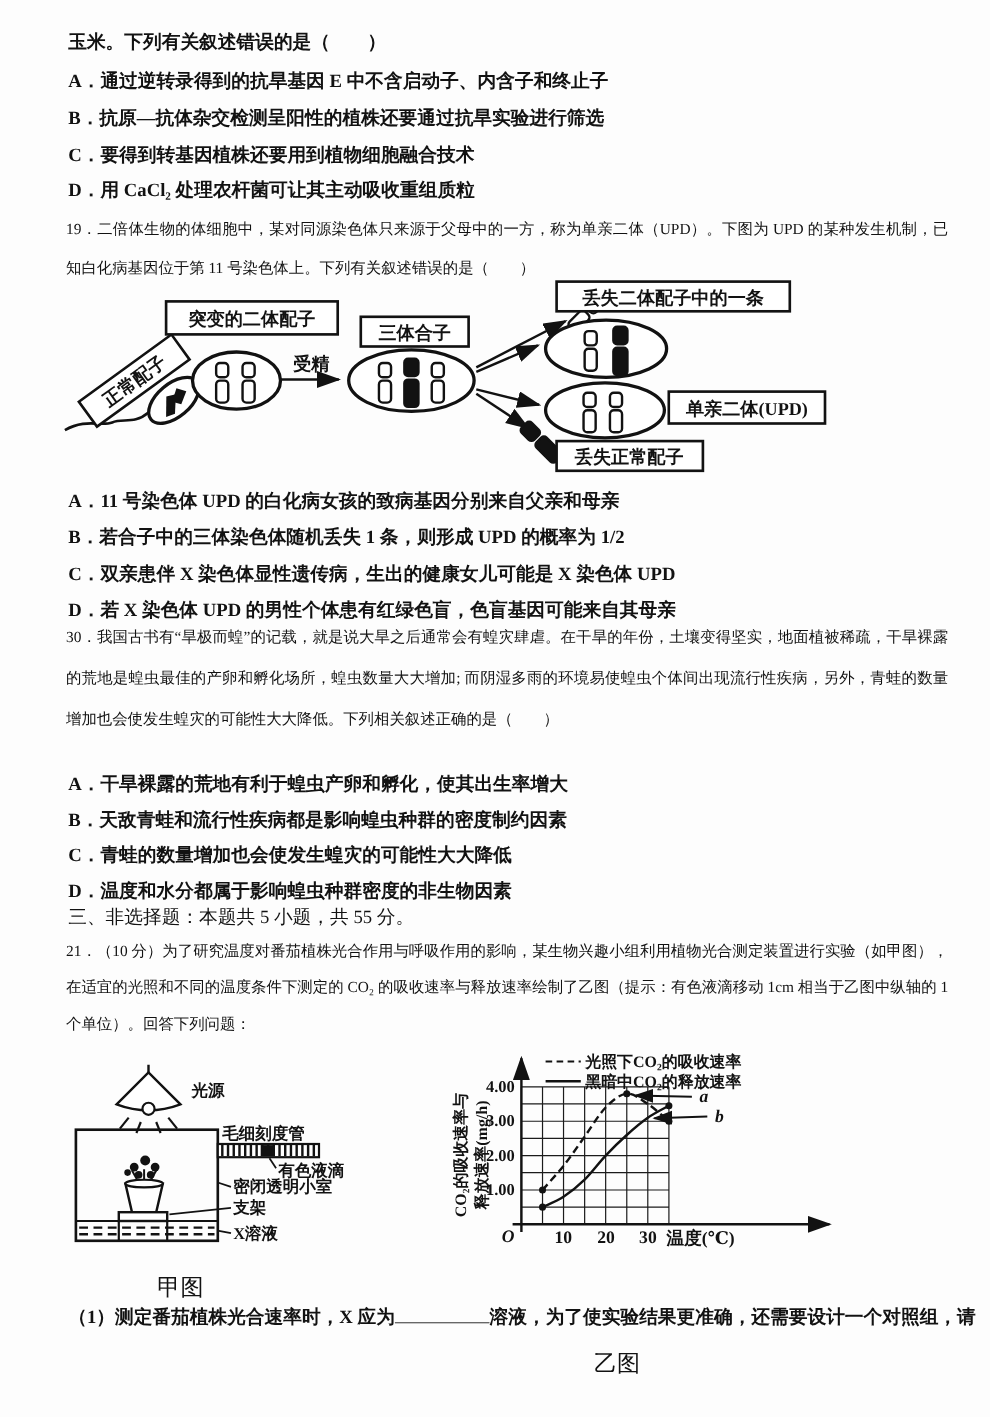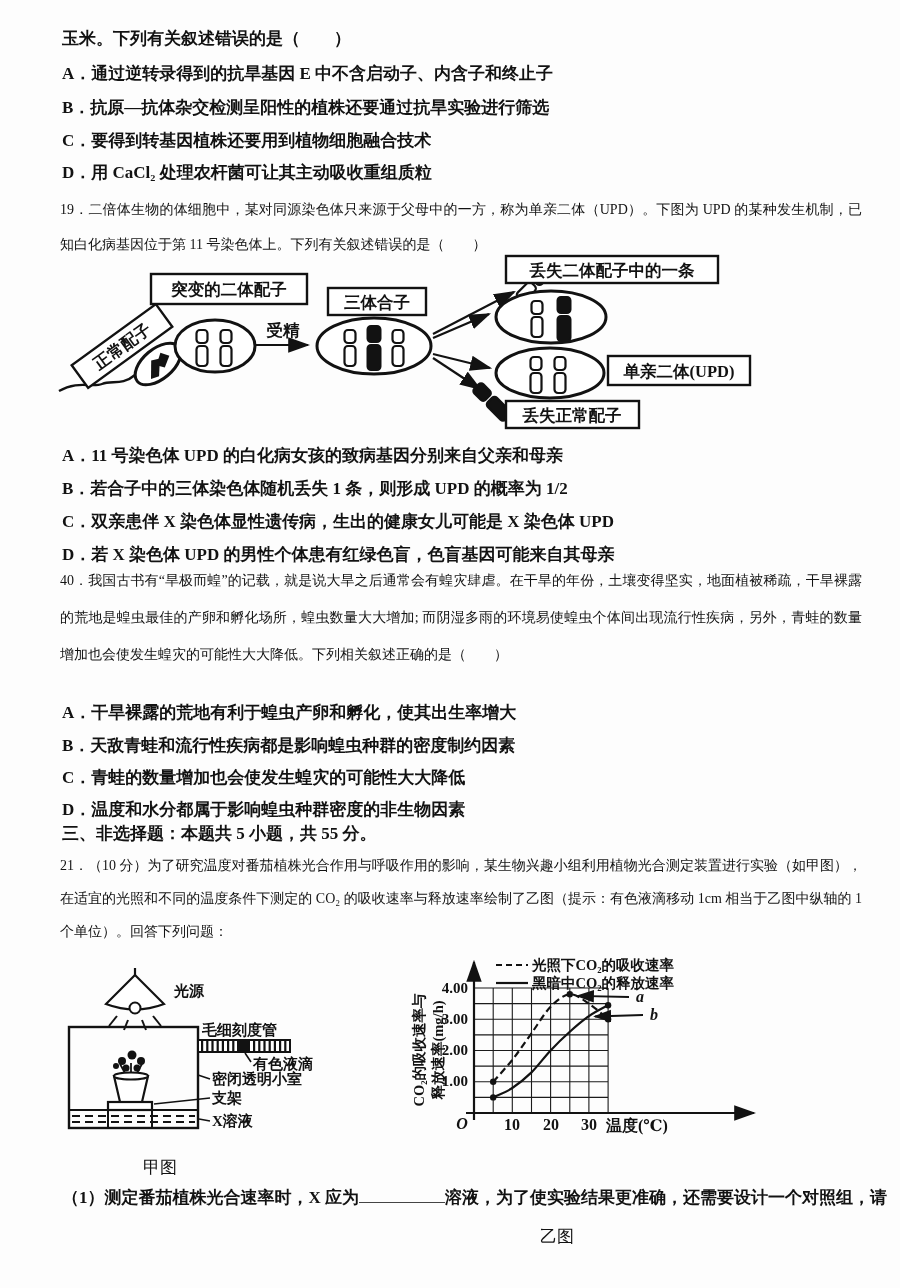--- a/index.html
+++ b/index.html
@@ -1,21 +1,21 @@
 <!DOCTYPE html>
 <html><head>
 <meta charset="utf-8">
 <style>
   html,body{margin:0;padding:0}
   body{width:900px;height:1288px;background:#fdfdfd;position:relative;overflow:hidden;
        font-family:"Liberation Serif","DejaVu Serif",serif;color:#121212;}
   .line{position:absolute;left:62px;font-size:17px;white-space:nowrap;font-weight:bold;}
   .block{position:absolute;left:60px;width:802px;font-size:14px;text-align:justify;}
-  .bold{font-weight:bold;}
-  .caption{position:absolute;font-size:17px;text-align:center;}
+  .bold{font-weight:normal;}
+  .caption{position:absolute;font-size:21px;text-align:center;}
   .blank{display:inline-block;width:86px;height:15px;border-bottom:1.6px solid #444;}
   svg{position:absolute;}
   svg text{font-family:"Liberation Serif","DejaVu Serif",serif;fill:#121212;}
   .dlab{font-size:16.5px;font-weight:bold;}
   .dlab2{font-size:15px;font-weight:bold;}
   .alab{font-size:14.5px;font-weight:bold;}
   .tick{font-size:15px;font-weight:bold;}
   .tickx{font-size:16px;font-weight:bold;}
 </style>
 </head>
@@ -94,21 +94,21 @@
   <text x="623" y="125" text-anchor="middle" class="dlab">单亲二体(UPD)</text>
   <rect x="450" y="149" width="133" height="27" fill="#fff" stroke="#121212" stroke-width="2.4"></rect>
   <text x="516" y="169" text-anchor="middle" class="dlab">丢失正常配子</text>
 </svg>
 
 <div class="line" style="top:444px">A．11 号染色体 UPD 的白化病女孩的致病基因分别来自父亲和母亲</div>
 <div class="line" style="top:477px">B．若合子中的三体染色体随机丢失 1 条，则形成 UPD 的概率为 1/2</div>
 <div class="line" style="top:510px">C．双亲患伴 X 染色体显性遗传病，生出的健康女儿可能是 X 染色体 UPD</div>
 <div class="line" style="top:543px">D．若 X 染色体 UPD 的男性个体患有红绿色盲，色盲基因可能来自其母亲</div>
 
-<div class="block" style="top:562px;line-height:37px">40．我国古书有“旱极而蝗”的记载，就是说大旱之后通常会有蝗灾肆虐。在干旱的年份，土壤变得坚实，地面植被稀疏，干旱裸露的荒地是蝗虫最佳的产卵和孵化场所，蝗虫数量大大增加; 而阴湿多雨的环境易使蝗虫个体间出现流行性疾病，另外，青蛙的数量增加也会使发生蝗灾的可能性大大降低。下列相关叙述正确的是（　　）</div>
+<div class="block" style="top:562px;line-height:37px">30．我国古书有“旱极而蝗”的记载，就是说大旱之后通常会有蝗灾肆虐。在干旱的年份，土壤变得坚实，地面植被稀疏，干旱裸露的荒地是蝗虫最佳的产卵和孵化场所，蝗虫数量大大增加; 而阴湿多雨的环境易使蝗虫个体间出现流行性疾病，另外，青蛙的数量增加也会使发生蝗灾的可能性大大降低。下列相关叙述正确的是（　　）</div>
 <div class="line" style="top:701px">A．干旱裸露的荒地有利于蝗虫产卵和孵化，使其出生率增大</div>
 <div class="line" style="top:734px">B．天敌青蛙和流行性疾病都是影响蝗虫种群的密度制约因素</div>
 <div class="line" style="top:766px">C．青蛙的数量增加也会使发生蝗灾的可能性大大降低</div>
 <div class="line" style="top:798px">D．温度和水分都属于影响蝗虫种群密度的非生物因素</div>
 
 <div class="line bold" style="top:822px">三、非选择题：本题共 5 小题，共 55 分。</div>
 
 <div class="block" style="top:849px;line-height:33px">21．（10 分）为了研究温度对番茄植株光合作用与呼吸作用的影响，某生物兴趣小组利用植物光合测定装置进行实验（如甲图），在适宜的光照和不同的温度条件下测定的 CO₂ 的吸收速率与释放速率绘制了乙图（提示：有色液滴移动 1cm 相当于乙图中纵轴的 1 个单位）。回答下列问题：</div>
 
 <svg style="left:60px;top:963px" width="262" height="175" viewBox="0 0 262 175">

